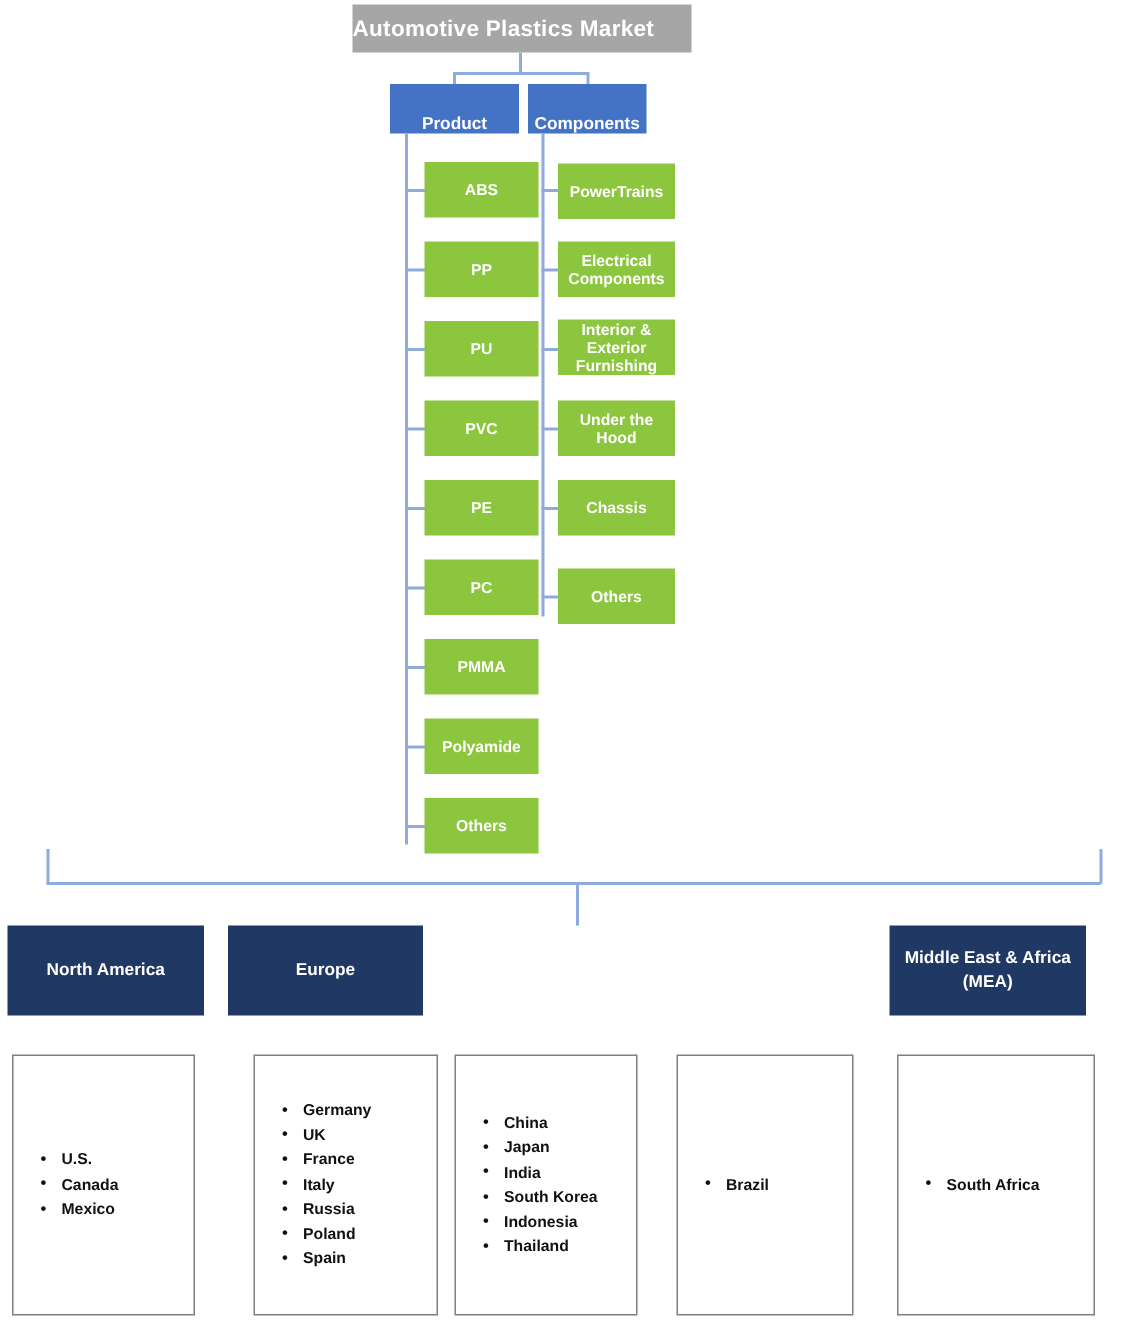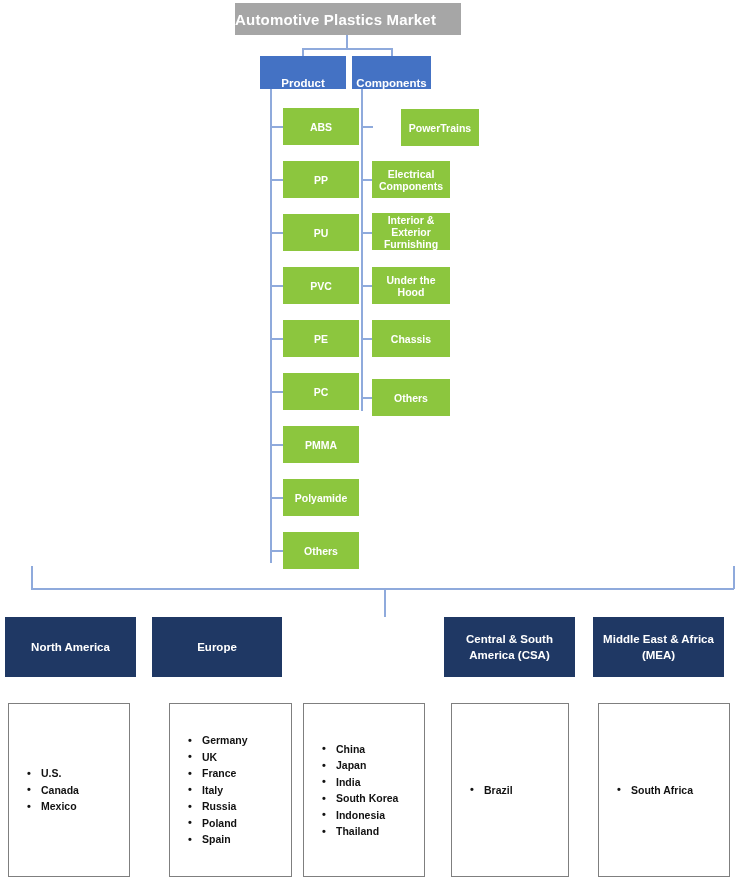--- a/index.html
+++ b/index.html
@@ -178,21 +178,21 @@
     </div>
 
   <div class="ln ln-v" style="left:361px; top:89px; height:322px;"></div>
   <div class="ln ln-h" style="left:361px; top:126px; width:12px;"></div>
   <div class="ln ln-h" style="left:361px; top:179px; width:12px;"></div>
   <div class="ln ln-h" style="left:361px; top:232px; width:12px;"></div>
   <div class="ln ln-h" style="left:361px; top:285px; width:12px;"></div>
   <div class="ln ln-h" style="left:361px; top:338px; width:12px;"></div>
   <div class="ln ln-h" style="left:361px; top:397px; width:12px;"></div>
 
-  <div class="leaf-box leaf-application" style="top:109px;margin-left:29px;">
+  <div class="leaf-box leaf-application" style="top:109px;">
     <span>PowerTrains</span>
     </div>
   <div class="leaf-box leaf-application" style="top:161px;">
     <span>Electrical Components</span>
     </div>
   <div class="leaf-box leaf-application" style="top:213px;">
     <span>Interior &amp; Exterior Furnishing</span>
     </div>
   <div class="leaf-box leaf-application" style="top:267px;">
     <span>Under the Hood</span>
@@ -207,23 +207,20 @@
   <div class="ln ln-h" style="left:31px; top:588px; width:703px;"></div>
   <div class="ln ln-v" style="left:31px; top:566px; height:23px;"></div>
   <div class="ln ln-v" style="left:733px; top:566px; height:23px;"></div>
   <div class="ln ln-v" style="left:384px; top:588px; height:29px;"></div>
 
   <div class="region-box" style="left:5px;   width:131px;">
     <span>North America</span>
     </div>
   <div class="region-box" style="left:152px; width:130px;">
     <span>Europe</span>
-    </div>
-  <div class="region-box" style="left:444px; width:131px;">
-    <span>Central &amp; South America (CSA)</span>
     </div>
   <div class="region-box" style="left:593px; width:131px;">
     <span>Middle East &amp; Africa (MEA)</span>
     </div>
 
   <div class="country-box" style="left:8px;   width:122px;">
     <ul>
         <li>U.S.</li>
         <li>Canada</li>
         <li>Mexico</li>

